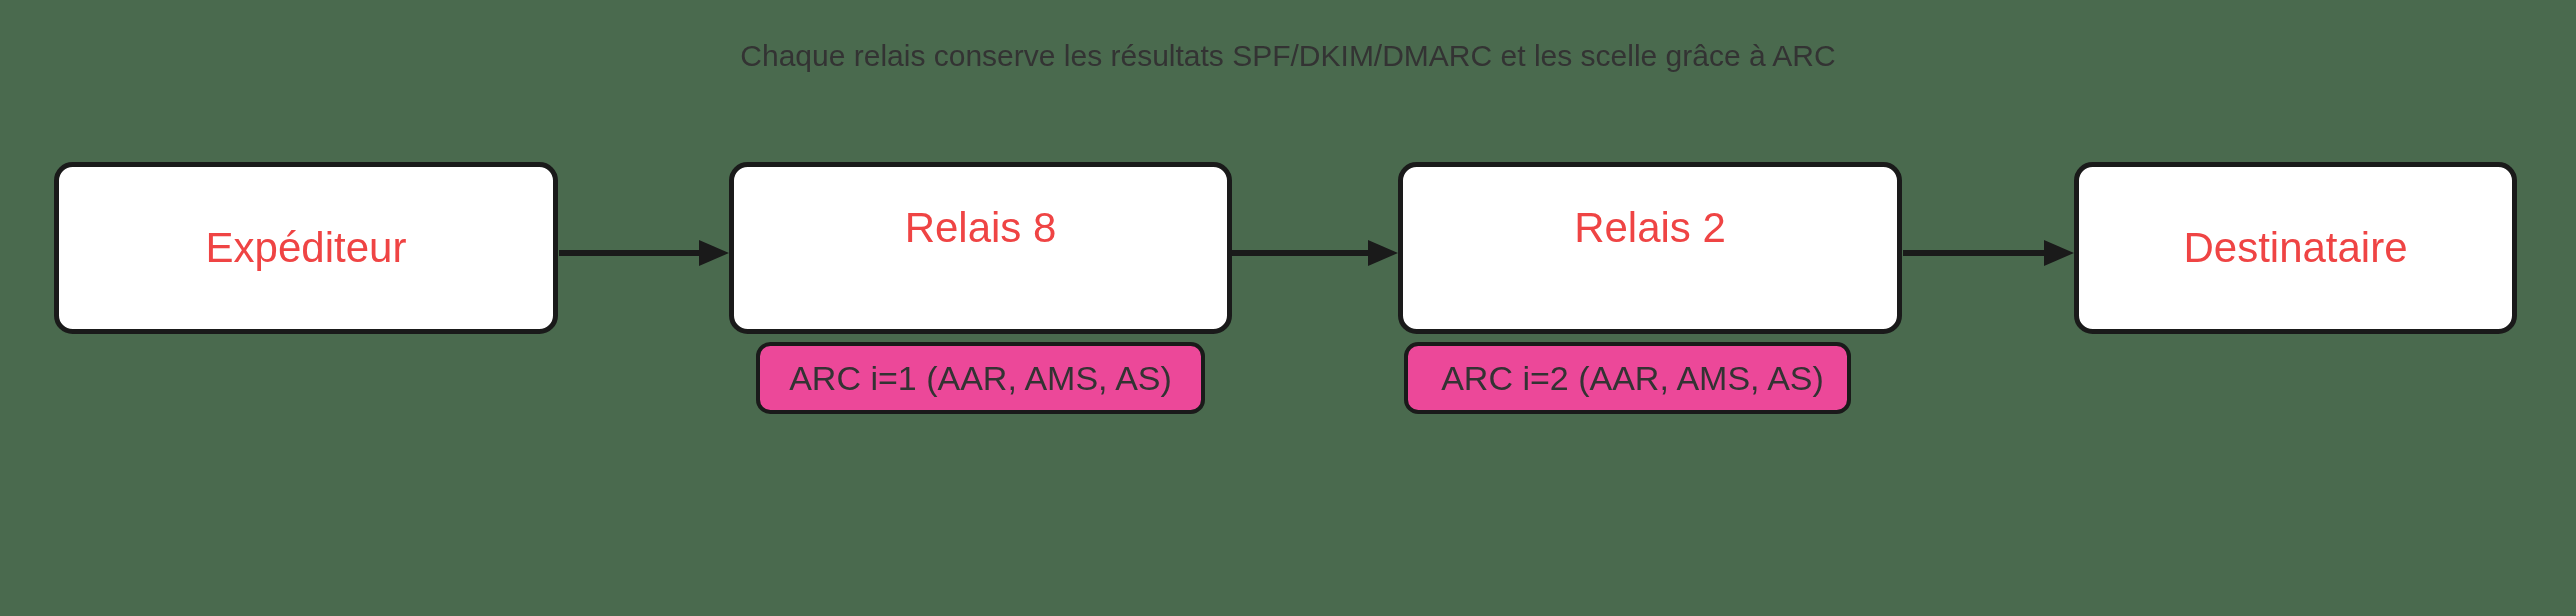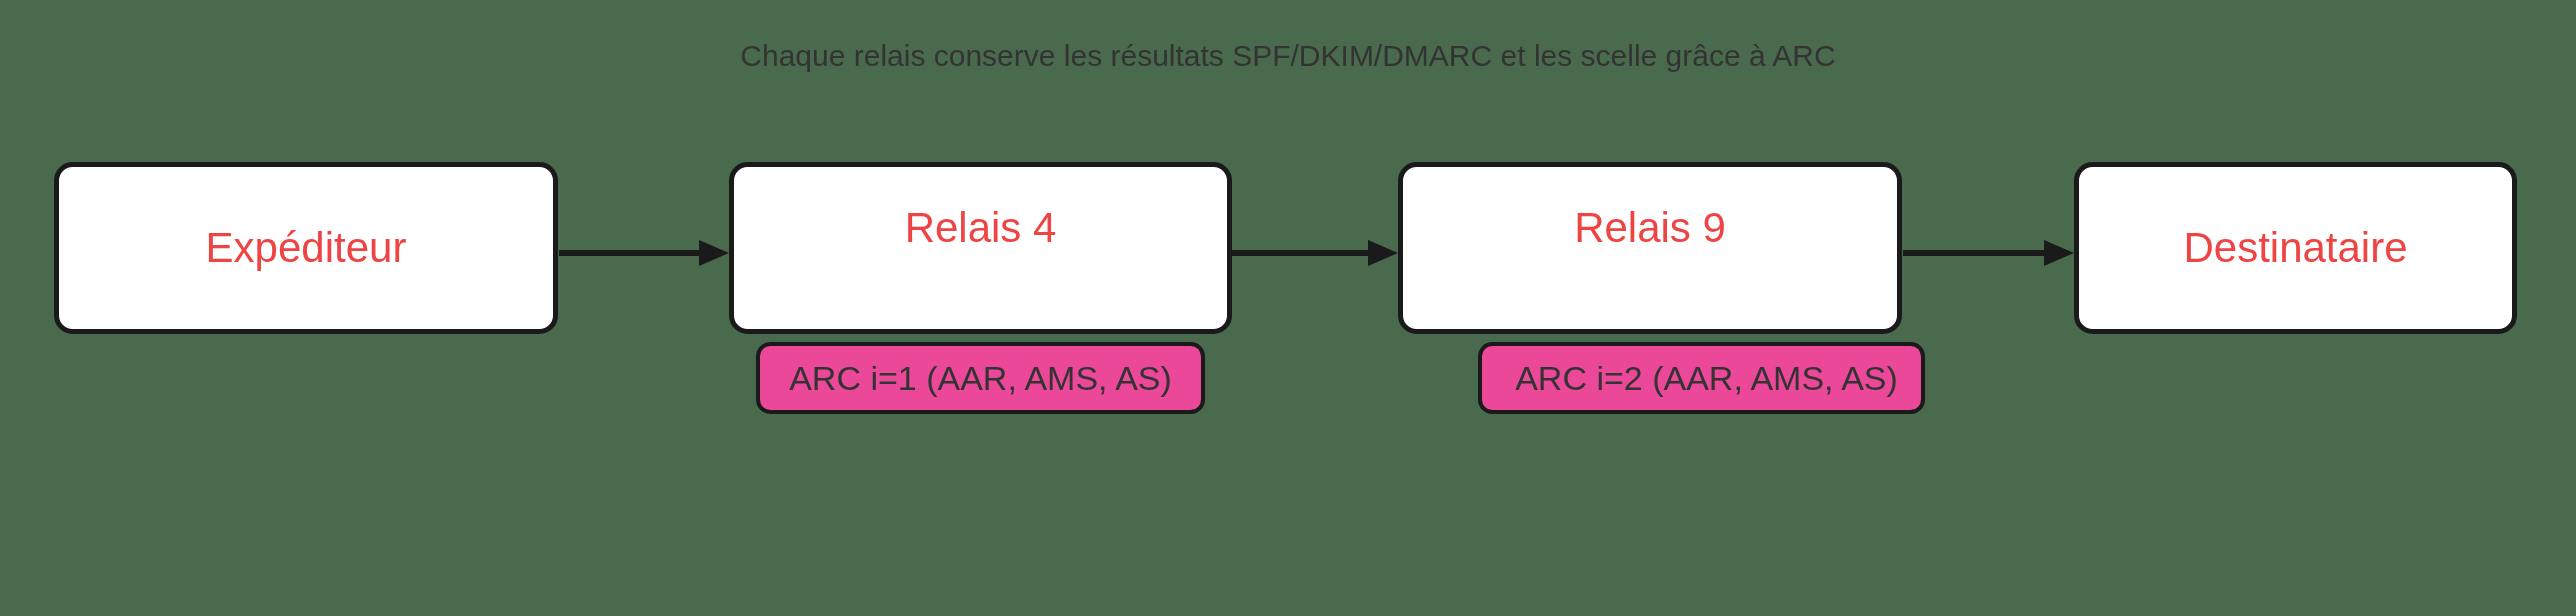--- a/index.html
+++ b/index.html
@@ -57,21 +57,21 @@
     border: 4.3px solid #1A1A1A;
     border-radius: 14.3px;
     display: flex;
     justify-content: center;
     align-items: center;
     font-size: 34px;
     color: #333333;
     white-space: nowrap;
   }
   #badge-arc-1 { left: 756px; width: 449px; }
-  #badge-arc-2 { left: 1478px; width: 447px; padding-left: 10px; }
+  #badge-arc-2 { left: 1404px; width: 447px; padding-left: 10px; }
 
   .arrow {
     position: absolute;
     top: 240px;
     height: 26px;
   }
   #arrow-1 { left: 559px;  width: 170px; }
   #arrow-2 { left: 1232px; width: 166px; }
   #arrow-3 { left: 1903px; width: 171px; }
   .arrow-line {
@@ -103,34 +103,34 @@
   <div class="node" id="node-expediteur">
     <span>Expéditeur</span>
   </div>
 
   <div class="arrow" id="arrow-1">
     <div class="arrow-line"></div>
     <div class="arrow-head"></div>
   </div>
 
   <div class="node label-high" id="node-relais-1">
-    <span>Relais 4</span>
+    <span>Relais 8</span>
   </div>
 
   <div class="badge" id="badge-arc-1">
     <span>ARC i=1 (AAR, AMS, AS)</span>
   </div>
 
   <div class="arrow" id="arrow-2">
     <div class="arrow-line"></div>
     <div class="arrow-head"></div>
   </div>
 
   <div class="node label-high" id="node-relais-2">
-    <span>Relais 9</span>
+    <span>Relais 2</span>
   </div>
 
   <div class="badge" id="badge-arc-2">
     <span>ARC i=2 (AAR, AMS, AS)</span>
   </div>
 
   <div class="arrow" id="arrow-3">
     <div class="arrow-line"></div>
     <div class="arrow-head"></div>
   </div>

